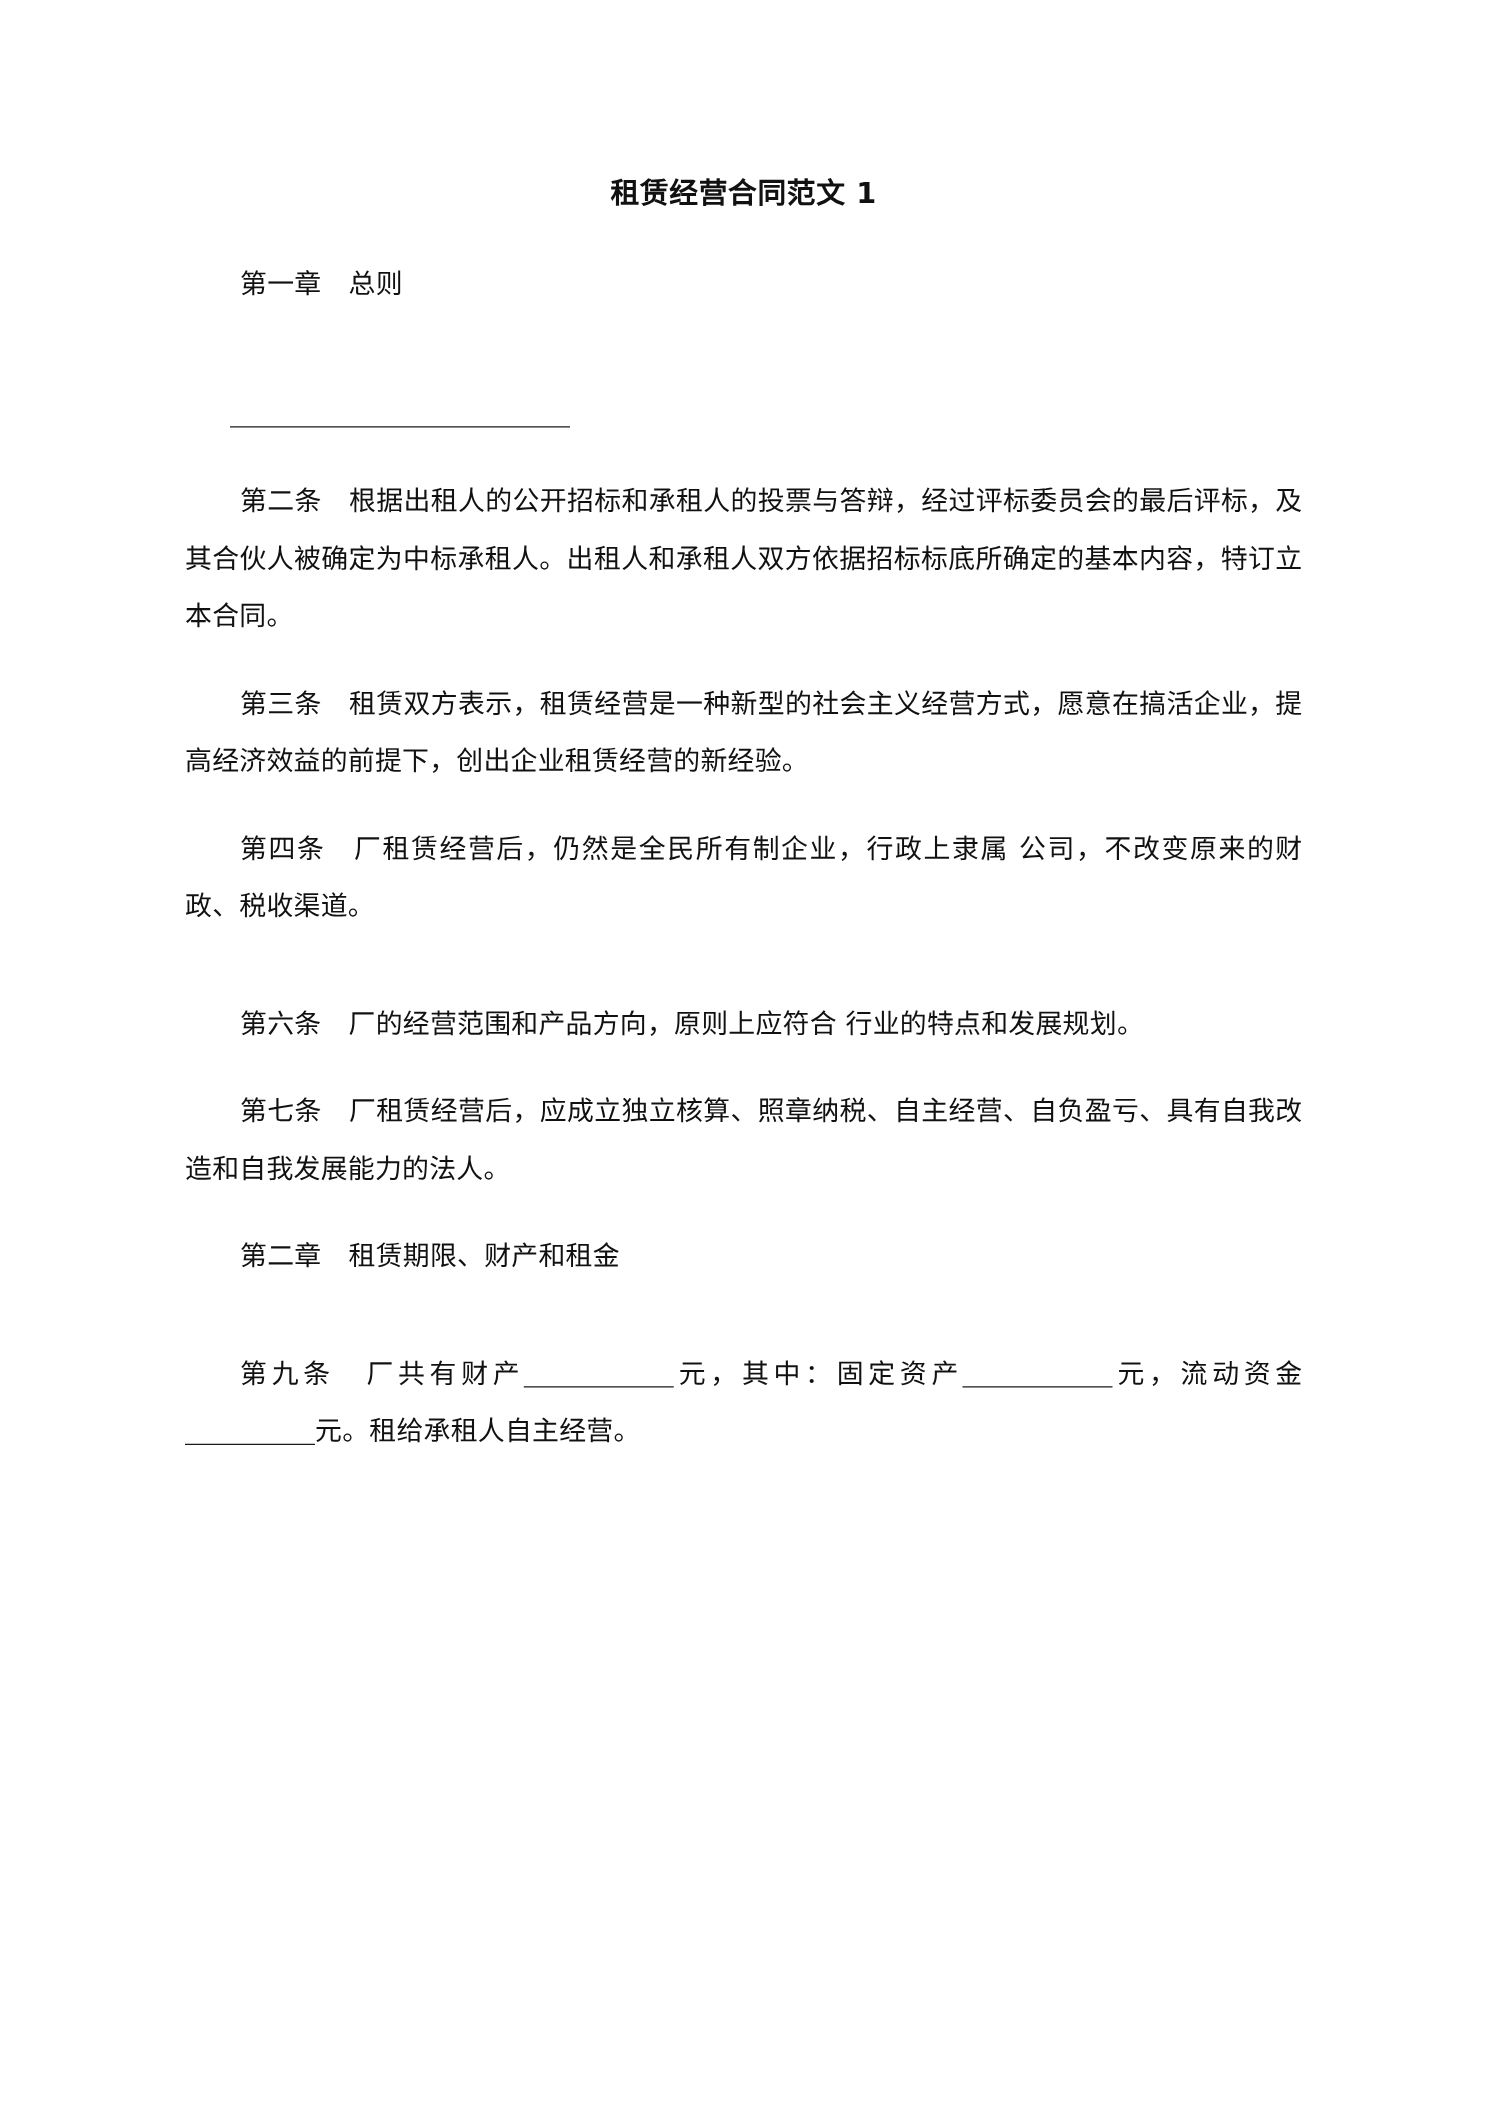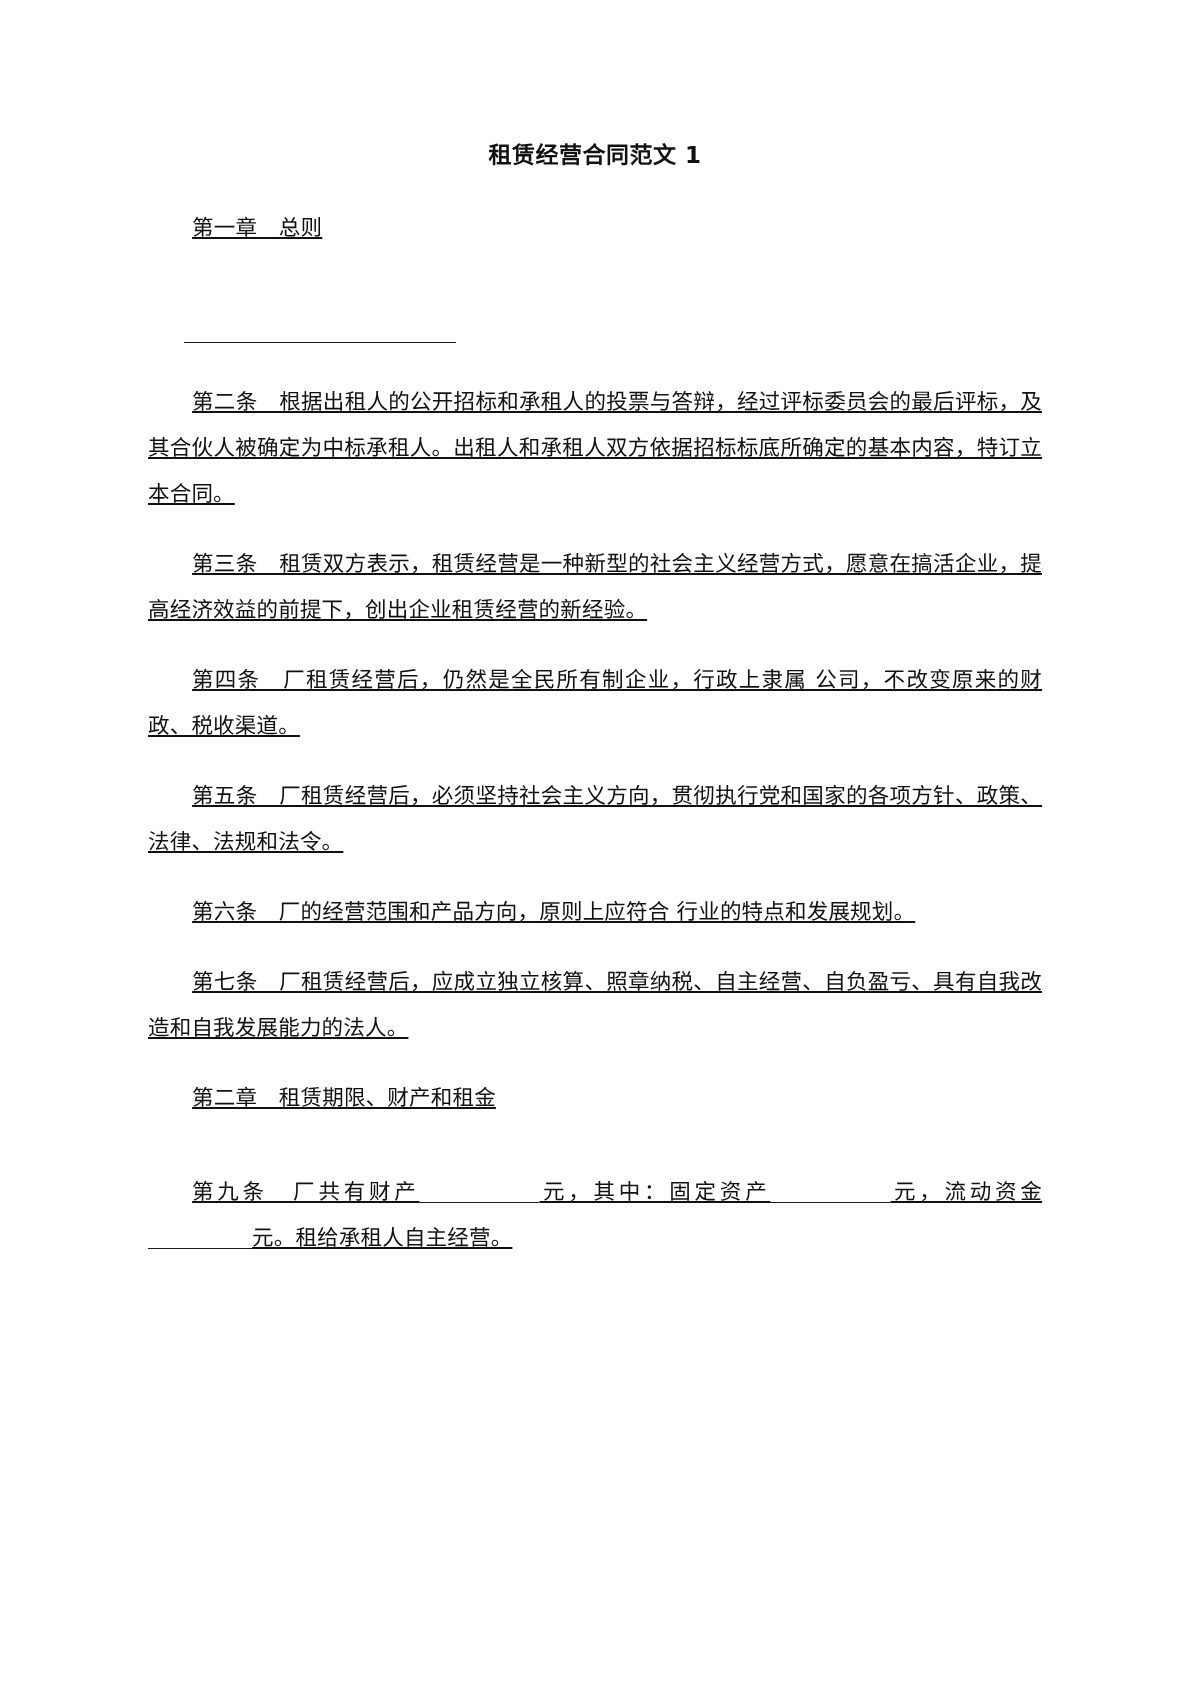--- a/index.html
+++ b/index.html
@@ -42,21 +42,20 @@
     font-size: 21.5px;
     line-height: 46px;
     text-align: justify;
     text-justify: inter-ideograph;
     letter-spacing: 0.2px;
     color: #111111;
     margin: 0;
   }
   .para.indent {
     text-indent: 2.05em;
-    text-decoration: underline;
   }
   .spacer-title { height: 32px; }
   .spacer-para  { height: 24px; }
   .spacer-blank { height: 34px; }
 
   
   .rule {
     display: inline-block;
     border-bottom: 1.6px solid #1a1a1a;
     vertical-align: -4px;
@@ -100,21 +99,20 @@
     <div class="spacer-para"></div>
 
     <p class="para indent">第三条　租赁双方表示，租赁经营是一种新型的社会主义经营方式，愿意在搞活企业，提高经济效益的前提下，创出企业租赁经营的新经验。</p>
 
     <div class="spacer-para"></div>
 
     <p class="para indent">第四条　厂租赁经营后，仍然是全民所有制企业，行政上隶属 公司，不改变原来的财政、税收渠道。</p>
 
     <div class="spacer-para"></div>
 
-    <p class="para indent">第五条　厂租赁经营后，必须坚持社会主义方向，贯彻执行党和国家的各项方针、政策、法律、法规和法令。</p>
 
     <div class="spacer-para"></div>
 
     <p class="para indent">第六条　厂的经营范围和产品方向，原则上应符合 行业的特点和发展规划。</p>
 
     <div class="spacer-para"></div>
 
     <p class="para indent">第七条　厂租赁经营后，应成立独立核算、照章纳税、自主经营、自负盈亏、具有自我改造和自我发展能力的法人。</p>
 
     <div class="spacer-para"></div>

